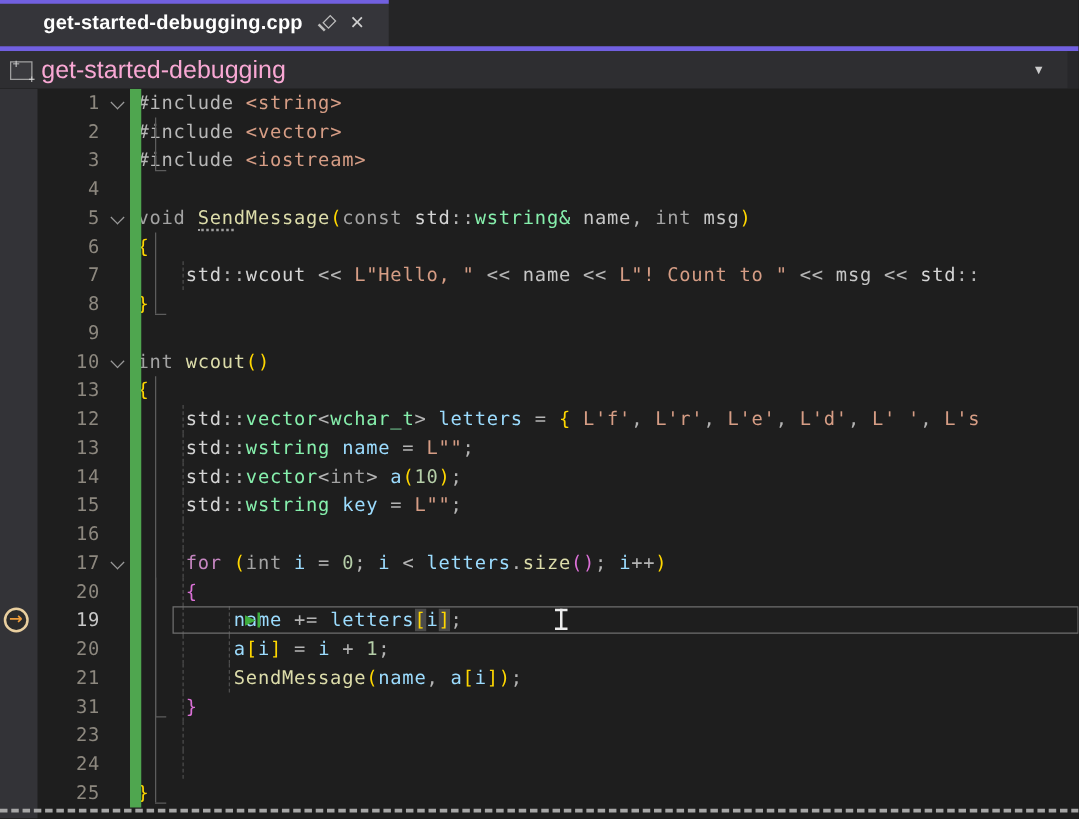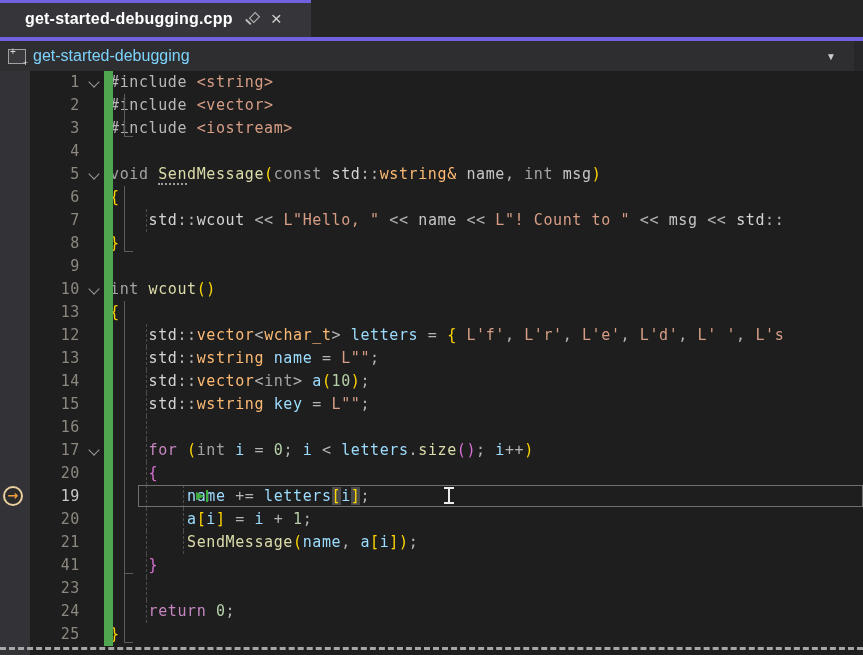--- a/index.html
+++ b/index.html
@@ -2,59 +2,59 @@
 <html><head>
 <meta charset="utf-8">
 <style>
   html,body{margin:0;padding:0;background:#1e1e1e;}
   .screen{position:relative;width:863px;height:655px;overflow:hidden;background:#1e1e1e;
           font-family:"Liberation Sans",sans-serif;}
 
   
   .tabbar{position:absolute;left:0;top:0;width:863px;height:41px;background:#252526;}
   .tab{position:absolute;left:0;top:0;width:311px;height:37px;background:#35353a;
-       display:flex;align-items:center;box-sizing:border-box;padding:0 10px 0 25px;}
+       display:flex;align-items:center;box-sizing:border-box;padding:0 10px 0 25px;justify-content:center;}
   .tab-accent-top{position:absolute;left:0;top:0;width:311px;height:3px;background:#7160e0;}
   .tab-title{color:#ffffff;font-weight:bold;font-size:16px;letter-spacing:.2px;white-space:nowrap;}
   .pin{position:relative;width:16px;height:16px;margin-left:12px;display:inline-block;}
   .pin::before{content:"";position:absolute;left:6px;top:2px;width:5px;height:7px;
                border:1.6px solid #bdbdbd;transform:rotate(45deg);}
   .pin::after{content:"";position:absolute;left:0px;top:10px;width:7px;height:1.6px;
               background:#bdbdbd;transform:rotate(45deg);}
   .close{color:#d0d0d0;font-size:19px;line-height:16px;margin-left:10px;cursor:default;}
   .tabbar-accent-bottom{position:absolute;left:0;top:37px;width:863px;height:4px;background:#7160e0;}
 
   
   .breadcrumb{position:absolute;left:0;top:41px;width:863px;height:30px;background:#2e2e31;
               display:flex;align-items:center;box-sizing:border-box;padding-left:8px;
               border-right:9px solid #27272a;}
   .bc-icon{position:relative;width:16px;height:13px;border:1px solid #a0a0a0;margin-right:7px;
            display:inline-block;background:#3a3a3e;}
   .bc-icon .p1{position:absolute;left:1px;top:-4px;color:#d8d8d8;font-size:10px;}
   .bc-icon .p2{position:absolute;right:-3px;bottom:-5px;color:#d8d8d8;font-size:9px;}
-  .bc-label{color:#7dd3fc;font-size:16px;}
+  .bc-label{color:#f9a8d4;font-size:20px;}
   .bc-caret{position:absolute;right:18px;top:10px;color:#cccccc;font-size:10px;}
 
   
   .editor{position:absolute;left:0;top:71px;width:863px;height:584px;background:#1e1e1e;
           overflow:hidden;font-family:"DejaVu Sans Mono",monospace;font-size:15px;
           letter-spacing:.6px;line-height:23px;}
   .glyphcol{position:absolute;left:0;top:0;width:30px;height:584px;background:#333337;}
   .row{position:relative;display:flex;height:23px;white-space:pre;}
   .mcell{width:30px;flex:0 0 30px;position:relative;z-index:4;}
   .num{width:50px;flex:0 0 50px;text-align:right;color:#8d887f;z-index:2;}
   .numcur{color:#c9c9c9;}
   .fold{width:30px;flex:0 0 30px;position:relative;}
   .chev{position:absolute;left:10px;top:7px;width:7px;height:7px;
         border-right:1.7px solid #9a9a9a;border-bottom:1.7px solid #9a9a9a;transform:rotate(45deg);}
   .codeline{flex:1 1 auto;overflow:hidden;color:#d4d4d4;}
 
   
   .tk-pp{color:#b8b8b8}.tk-str{color:#d69d85}.tk-kw{color:#a3a3a3}.tk-ctrl{color:#c586c0}
-  .tk-type{color:#fdba74}.tk-fn{color:#dcdcaa}.tk-var{color:#9cdcfe}.tk-prm{color:#c6c6c6}
+  .tk-type{color:#86efac}.tk-fn{color:#dcdcaa}.tk-var{color:#9cdcfe}.tk-prm{color:#c6c6c6}
   .tk-num{color:#b5cea8}.tk-op{color:#b4b4b4}.tk-def{color:#d4d4d4}
   .tk-b1{color:#ffd700}.tk-b2{color:#da70d6}
   .dots{border-bottom:2px dotted #9f9f9f;padding-bottom:0px;}
   .match{background:#4a4a4a;}
 
   
   .changebar{position:absolute;left:104px;top:0;width:9px;height:575px;background:#4fa64f;z-index:3;}
   .fguide{position:absolute;width:1px;background:#5d5d5d;left:124px;z-index:1;}
   .ftick{position:absolute;height:1px;width:9px;background:#5d5d5d;left:124px;z-index:1;}
   .iguide{position:absolute;top:0;width:1px;height:23px;border-left:1px dashed #4c4c4c;z-index:1;}
@@ -115,23 +115,23 @@
         <div class="row"><div class="mcell"></div><div class="num">12</div><div class="fold"></div><div class="codeline"><span class="tk-def">    std</span><span class="tk-op">::</span><span class="tk-type">vector</span><span class="tk-op">&lt;</span><span class="tk-type">wchar_t</span><span class="tk-op">&gt; </span><span class="tk-var">letters </span><span class="tk-op">= </span><span class="tk-b1">{ </span><span class="tk-str">L'f'</span><span class="tk-op">, </span><span class="tk-str">L'r'</span><span class="tk-op">, </span><span class="tk-str">L'e'</span><span class="tk-op">, </span><span class="tk-str">L'd'</span><span class="tk-op">, </span><span class="tk-str">L' '</span><span class="tk-op">, </span><span class="tk-str">L's</span></div><div class="iguide" style="left: 146px;"></div></div>
         <div class="row"><div class="mcell"></div><div class="num">13</div><div class="fold"></div><div class="codeline"><span class="tk-def">    std</span><span class="tk-op">::</span><span class="tk-type">wstring </span><span class="tk-var">name </span><span class="tk-op">= </span><span class="tk-str">L""</span><span class="tk-op">;</span></div><div class="iguide" style="left: 146px;"></div></div>
         <div class="row"><div class="mcell"></div><div class="num">14</div><div class="fold"></div><div class="codeline"><span class="tk-def">    std</span><span class="tk-op">::</span><span class="tk-type">vector</span><span class="tk-op">&lt;</span><span class="tk-kw">int</span><span class="tk-op">&gt; </span><span class="tk-var">a</span><span class="tk-b1">(</span><span class="tk-num">10</span><span class="tk-b1">)</span><span class="tk-op">;</span></div><div class="iguide" style="left: 146px;"></div></div>
         <div class="row"><div class="mcell"></div><div class="num">15</div><div class="fold"></div><div class="codeline"><span class="tk-def">    std</span><span class="tk-op">::</span><span class="tk-type">wstring </span><span class="tk-var">key </span><span class="tk-op">= </span><span class="tk-str">L""</span><span class="tk-op">;</span></div><div class="iguide" style="left: 146px;"></div></div>
         <div class="row"><div class="mcell"></div><div class="num">16</div><div class="fold"></div><div class="codeline"></div><div class="iguide" style="left: 146px;"></div></div>
         <div class="row"><div class="mcell"></div><div class="num">17</div><div class="fold"><span class="chev"></span></div><div class="codeline"><span class="tk-ctrl">    for </span><span class="tk-b1">(</span><span class="tk-kw">int </span><span class="tk-var">i </span><span class="tk-op">= </span><span class="tk-num">0</span><span class="tk-op">; </span><span class="tk-var">i </span><span class="tk-op">&lt; </span><span class="tk-var">letters</span><span class="tk-op">.</span><span class="tk-fn">size</span><span class="tk-b2">()</span><span class="tk-op">; </span><span class="tk-var">i</span><span class="tk-op">++</span><span class="tk-b1">)</span></div><div class="iguide" style="left: 146px;"></div></div>
         <div class="row"><div class="mcell"></div><div class="num">20</div><div class="fold"></div><div class="codeline"><span class="tk-b2">    {</span></div><div class="iguide" style="left: 146px;"></div></div>
         <div class="row"><div class="mcell"><span class="cur-arrow">→</span></div><div class="num numcur">19</div><div class="fold"></div><div class="codeline"><span class="tk-var">        name </span><span class="tk-op">+= </span><span class="tk-var">letters</span><span class="tk-b1 match">[</span><span class="tk-var">i</span><span class="tk-b1 match">]</span><span class="tk-op">;</span></div><div class="iguide" style="left: 146px;"></div><div class="iguide" style="left: 183px;"></div><span class="runto"><span class="runtri">▶</span><span class="runbar"></span></span></div>
         <div class="row"><div class="mcell"></div><div class="num">20</div><div class="fold"></div><div class="codeline"><span class="tk-var">        a</span><span class="tk-b1">[</span><span class="tk-var">i</span><span class="tk-b1">] </span><span class="tk-op">= </span><span class="tk-var">i </span><span class="tk-op">+ </span><span class="tk-num">1</span><span class="tk-op">;</span></div><div class="iguide" style="left: 146px;"></div><div class="iguide" style="left: 183px;"></div></div>
         <div class="row"><div class="mcell"></div><div class="num">21</div><div class="fold"></div><div class="codeline"><span class="tk-fn">        SendMessage</span><span class="tk-b1">(</span><span class="tk-var">name</span><span class="tk-op">, </span><span class="tk-var">a</span><span class="tk-b1">[</span><span class="tk-var">i</span><span class="tk-b1">]</span><span class="tk-b1">)</span><span class="tk-op">;</span></div><div class="iguide" style="left: 146px;"></div><div class="iguide" style="left: 183px;"></div></div>
-        <div class="row"><div class="mcell"></div><div class="num">41</div><div class="fold"></div><div class="codeline"><span class="tk-b2">    }</span></div><div class="iguide" style="left: 146px;"></div></div>
+        <div class="row"><div class="mcell"></div><div class="num">31</div><div class="fold"></div><div class="codeline"><span class="tk-b2">    }</span></div><div class="iguide" style="left: 146px;"></div></div>
         <div class="row"><div class="mcell"></div><div class="num">23</div><div class="fold"></div><div class="iguide" style="left: 146px;"></div></div>
-        <div class="row"><div class="mcell"></div><div class="num">24</div><div class="fold"></div><div class="codeline"><span class="tk-ctrl">    return </span><span class="tk-num">0</span><span class="tk-op">;</span></div><div class="iguide" style="left: 146px;"></div></div>
+        <div class="row"><div class="mcell"></div><div class="num">24</div><div class="fold"></div><div class="iguide" style="left: 146px;"></div></div>
         <div class="row"><div class="mcell"></div><div class="num">25</div><div class="fold"></div><div class="codeline"><span class="tk-b1">}</span></div></div>
       </div>
     <div id="overlays">
       <div class="changebar"></div>
       <div class="curbox"></div>
       <div class="ibeam">
         <span class="t"></span>
           <span class="stem"></span>
           <span class="b"></span>
       </div>

